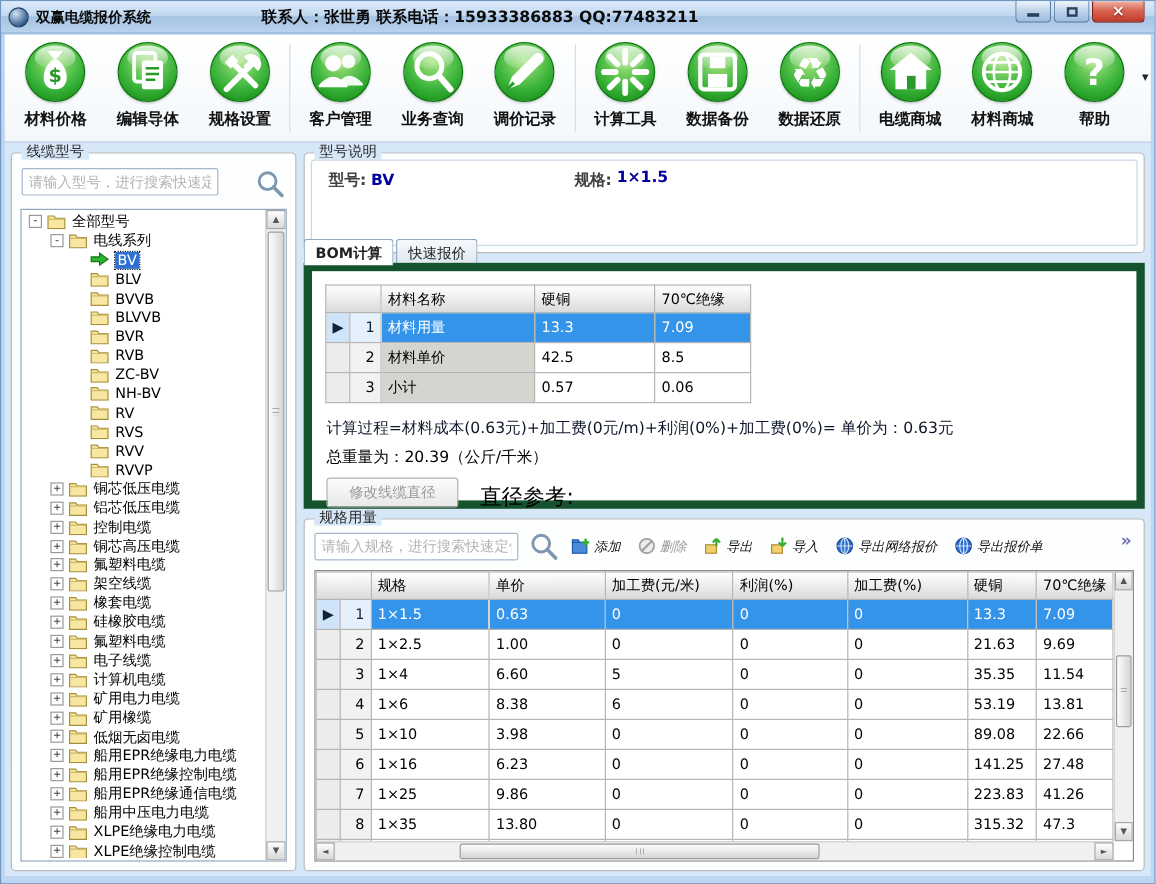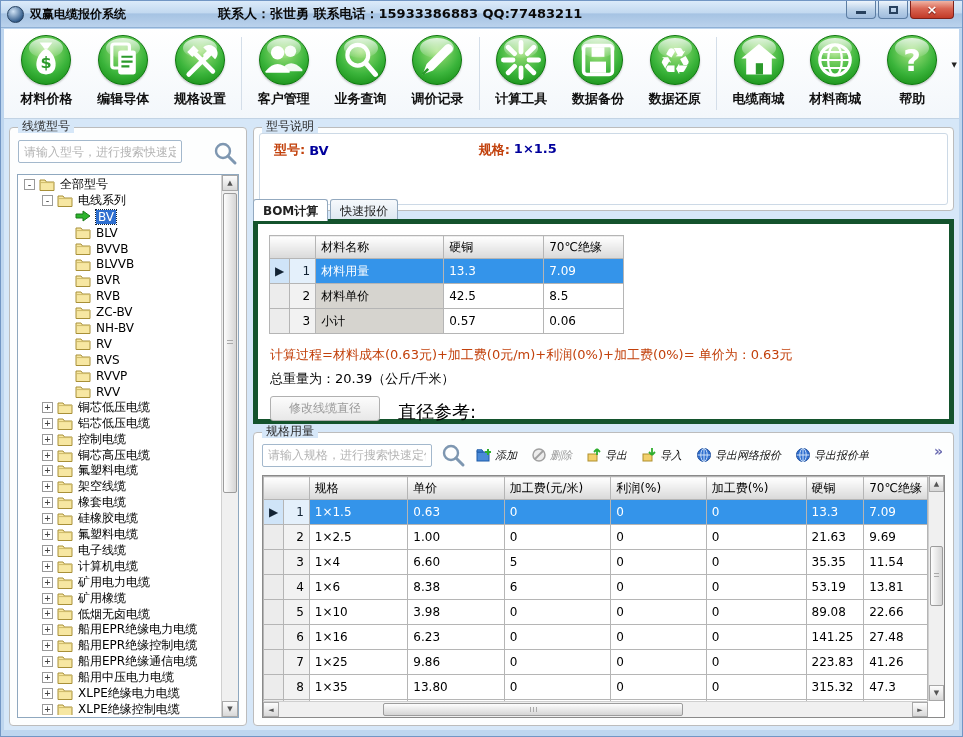--- a/index.html
+++ b/index.html
@@ -73,42 +73,42 @@
     border:1px solid #9c9c9c; border-radius:2px; }
   .sb-grip { position:absolute; left:3px; right:3px; top:50%; height:6px; margin-top:-3px;
     background:repeating-linear-gradient(#aaa 0 1px,transparent 1px 3px); }
 
   
   .right-panel { position:absolute; left:249px; top:0; right:5px; bottom:4px; }
 
   .model-info { left:0; right:0; top:8px; height:84px; }
   .mi-inner { position:absolute; left:5px; right:5px; top:5px; bottom:5px; border:1px solid #ccd9e6; border-radius:3px; background:#fff; padding:5px 14px; }
   .mi-line { font-size:13px; height:22px; display:flex; align-items:center; }
-  .mi-label { font-weight:bold; color:#c2410c; }
+  .mi-label { font-weight:bold; color:#404040; }
   .mi-value { font-weight:bold; color:#00009c; margin-left:4px; }
   .mi-spec { margin-left:150px; display:flex; }
 
   .tabstrip { position:absolute; left:0; top:80px; height:21px; display:flex; }
   .tab { font-size:12px; padding:3px 9px 2px 9px; border:1px solid #93a9bf; border-bottom:none;
     border-radius:3px 3px 0 0; background:linear-gradient(#f6f9fc,#dde7f0); margin-right:2px; color:#222; cursor:default;}
   .tab.active { background:#fff; position:relative; z-index:2; height:22px; font-weight:bold;}
 
-  .tabpage { position:absolute; left:0; right:0; top:100px; height:205px; border:5px solid #14532d; background:#fff; z-index:1;}
+  .tabpage { position:absolute; left:0; right:0; top:100px; height:205px; border:7px solid #14532d; background:#fff; z-index:1;}
 
   table.grid { border-collapse:collapse; table-layout:fixed; background:#fff; }
   table.grid th, table.grid td { border:1px solid #b5b5b5; font-size:12px; padding:0 5px; overflow:hidden; white-space:nowrap; }
   table.grid th { background:linear-gradient(#ffffff,#d9d9d9); font-weight:normal; color:#000; text-align:left; height:23px; }
   table.grid td { height:25px; color:#000; background:#fff; }
   td.ind { background:#ececec !important; padding:0 2px; text-align:center; font-size:8px; color:#222; }
   td.num { background:#f2f2f2 !important; text-align:right; color:#333; }
   td.gray { background:#d6d4cf; }
   #bom-grid { position:absolute; left:11px; top:11px; }
   #bom-grid td.gray { background:#d6d4cf; }
 
-  .calc-line { position:absolute; left:12px; top:122px; font-size:13px; color:#c2410c; }
+  .calc-line { position:absolute; left:12px; top:122px; font-size:13px; color:#0f172a; }
   .weight-line { position:absolute; left:12px; top:146px; font-size:13px; color:#000; }
   .modify-btn { position:absolute; left:12px; top:172px; width:110px; height:25px; border:1px solid #b0b0b0;
     border-radius:3px; background:linear-gradient(#fcfcfc,#e8e8e8); color:#9a9a9a; font-size:12px; text-align:center; line-height:23px;}
   .diam-label { position:absolute; left:140px; top:176px; font-size:18px; color:#000; }
 
   
   .spec-panel { left:0; right:0; top:313px; bottom:0; }
   .spec-toolbar { position:absolute; left:8px; top:8px; right:8px; height:28px; display:flex; align-items:center; }
   .spec-toolbar .search-input { width:170px; }
   .spec-toolbar .mag { width:26px; height:26px; margin:0 10px 0 8px; }
@@ -411,31 +411,31 @@
               <span class="tree-label">RVS</span>
             </div>
             <div class="tree-row" style="padding-left: 40px;">
               <span class="expander-space"></span>
               <span class="tree-ico">
                 <svg viewBox="0 0 16 13" width="16" height="13">
                   <path d="M1 2 h5 l1.5 2 H15 v8.5 H1 z" fill="#f7e7a2" stroke="#a89038"></path>
                   <path d="M1 4.6 h14" stroke="#cdb968" stroke-width="1"></path>
                 </svg>
               </span>
+              <span class="tree-label">RVV</span>
+            </div>
+            <div class="tree-row" style="padding-left: 40px;">
+              <span class="expander-space"></span>
+              <span class="tree-ico">
+                <svg viewBox="0 0 16 13" width="16" height="13">
+                  <path d="M1 2 h5 l1.5 2 H15 v8.5 H1 z" fill="#f7e7a2" stroke="#a89038"></path>
+                  <path d="M1 4.6 h14" stroke="#cdb968" stroke-width="1"></path>
+                </svg>
+              </span>
               <span class="tree-label">RVVP</span>
-            </div>
-            <div class="tree-row" style="padding-left: 40px;">
-              <span class="expander-space"></span>
-              <span class="tree-ico">
-                <svg viewBox="0 0 16 13" width="16" height="13">
-                  <path d="M1 2 h5 l1.5 2 H15 v8.5 H1 z" fill="#f7e7a2" stroke="#a89038"></path>
-                  <path d="M1 4.6 h14" stroke="#cdb968" stroke-width="1"></path>
-                </svg>
-              </span>
-              <span class="tree-label">RVV</span>
             </div>
             <div class="tree-row" style="padding-left: 22px;">
               <span class="expander">+</span>
               <span class="tree-ico">
                 <svg viewBox="0 0 16 13" width="16" height="13">
                   <path d="M1 2 h5 l1.5 2 H15 v8.5 H1 z" fill="#f7e7a2" stroke="#a89038"></path>
                   <path d="M1 4.6 h14" stroke="#cdb968" stroke-width="1"></path>
                 </svg>
               </span>
               <span class="tree-label">铜芯低压电缆</span>

